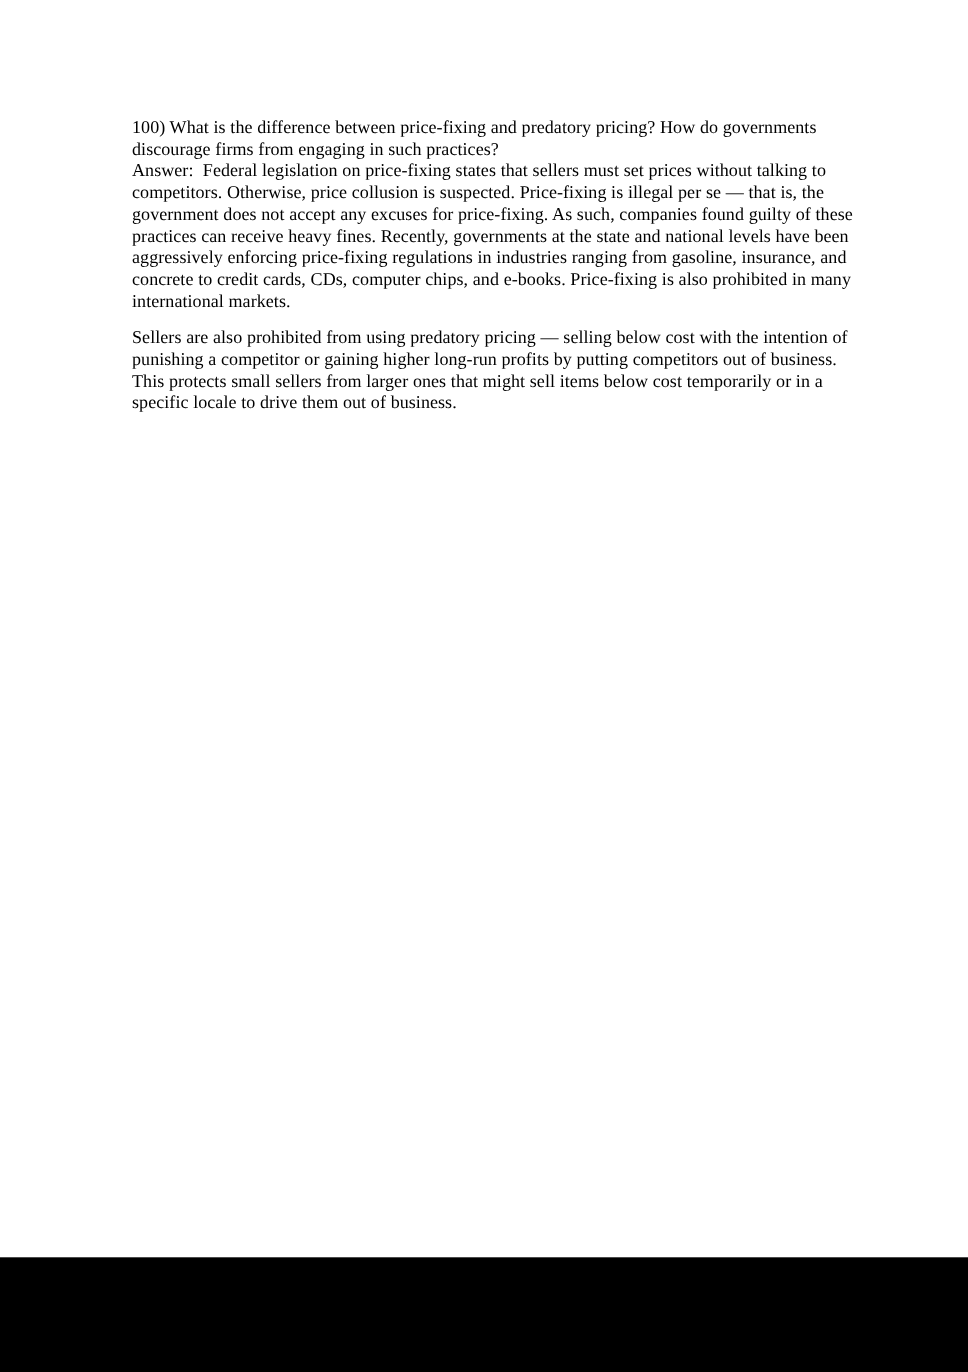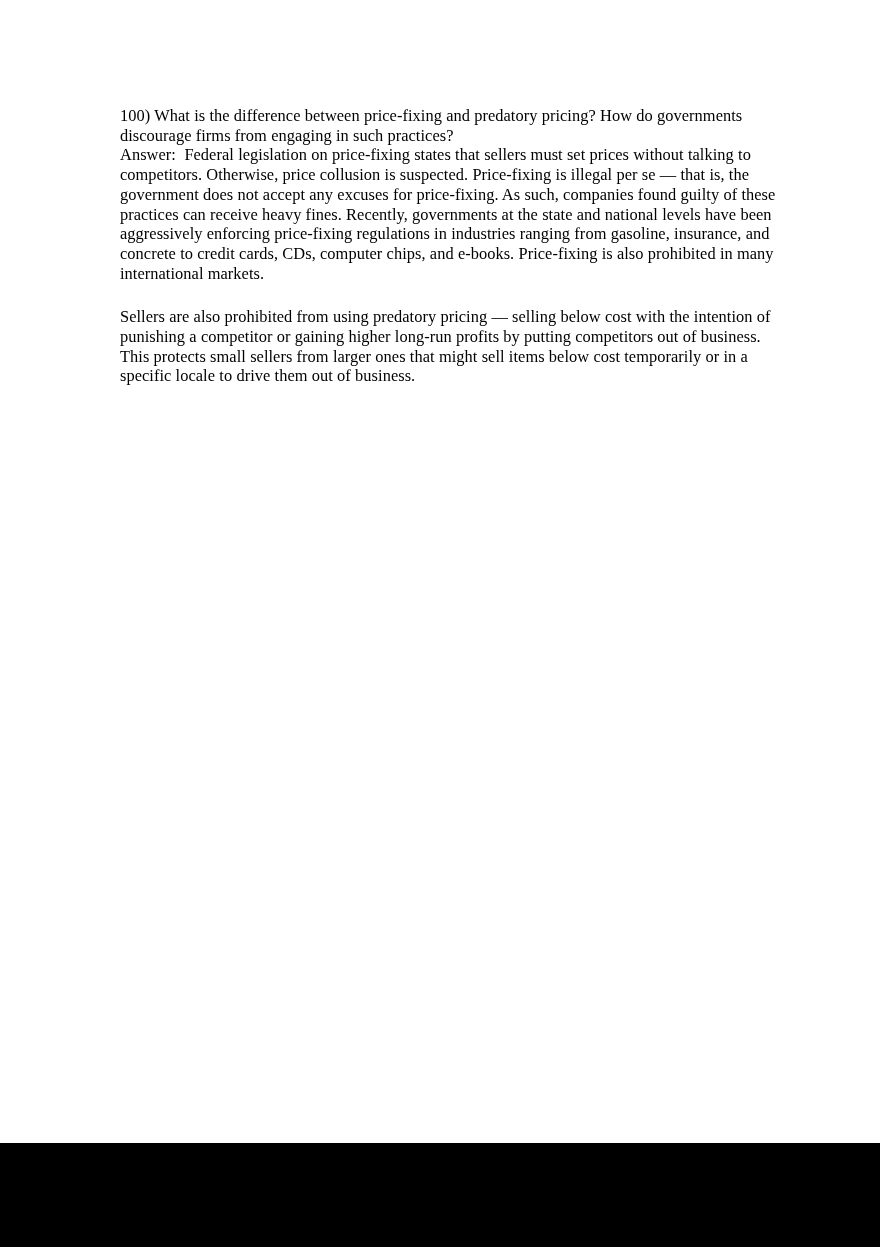--- a/index.html
+++ b/index.html
@@ -38,21 +38,21 @@
     margin: 0;
     font-size: 16.4px;
     line-height: 19.7px;
     text-align: left;
     white-space: pre-wrap;
     word-spacing: 0.1px;
     letter-spacing: 0.05px;
   }
 
   .para + .para {
-    margin-top: 24px;
+    margin-top: 14px;
   }
 
   .bottom-band {
     position: absolute;
     left: 0;
     top: 1143px;
     width: 880px;
     height: 104px;
     background: #000000;
   }

